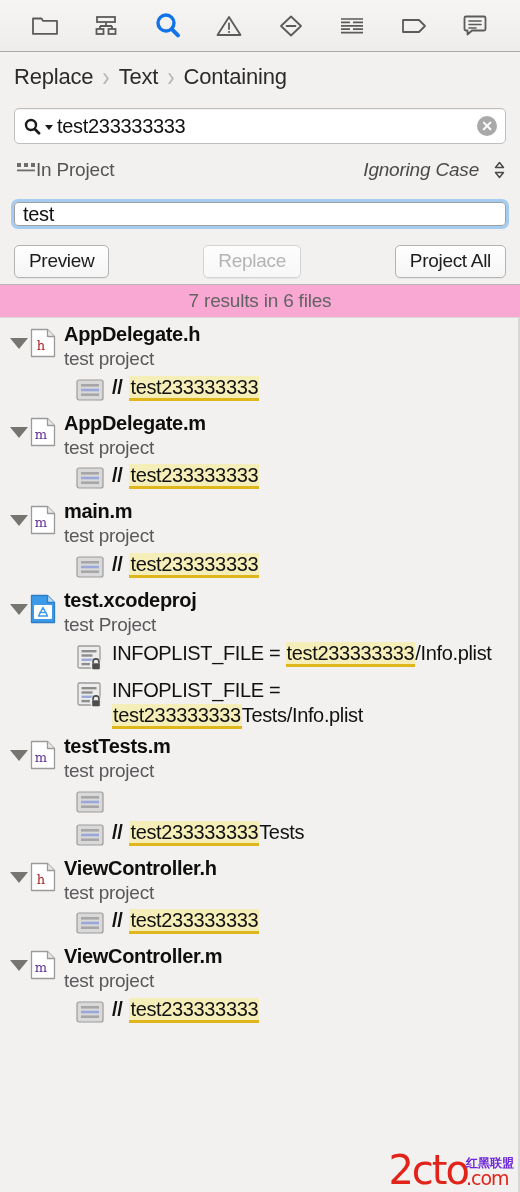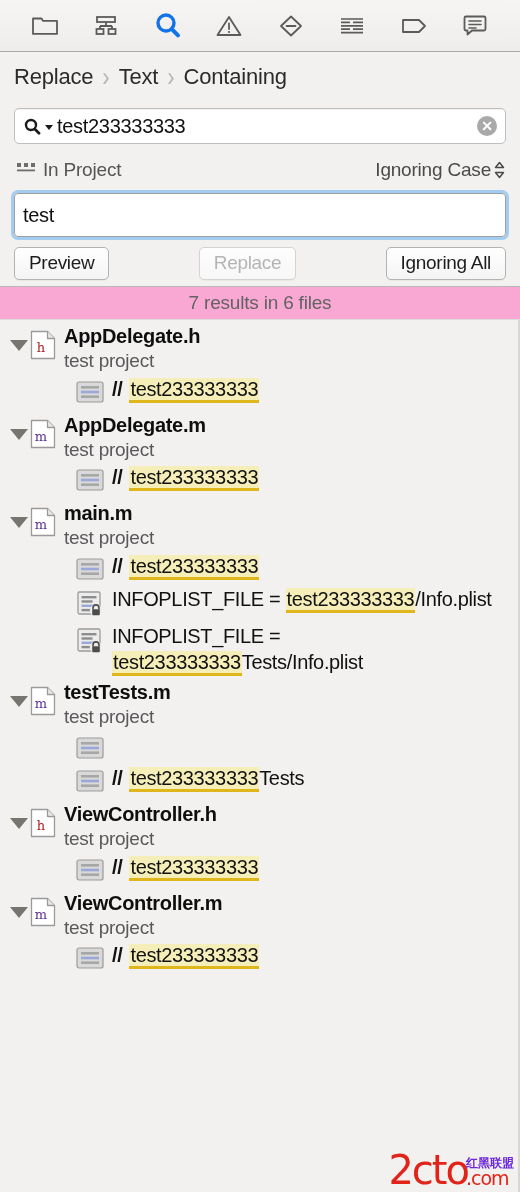--- a/index.html
+++ b/index.html
@@ -63,36 +63,36 @@
     font-size: 14px; line-height: 1; font-weight: bold;
     flex: 0 0 20px;
   }
 
   
   .scope-row {
     height: 40px; flex: 0 0 40px;
     display: flex; align-items: center; justify-content: space-between;
     padding: 0 14px 0 16px;
   }
-  .scope-left { display: flex; align-items: center; gap: 7px; }
+  .scope-left { display: flex; align-items: center; }
   .scope-label { font-size: 19px; color: #555; letter-spacing: -0.2px; }
-  .scope-right { display: flex; align-items: center; gap: 2px; }
+  .scope-right { display: flex; align-items: center; gap: 14px; font-style: italic; }
   .scope-right .scope-label { color: #4a4a4a; }
   .stepper { display: flex; flex-direction: column; align-items: center; justify-content: center; line-height: 0.55; color: #4a4a4a; font-size: 14px; }
 
   
   .replacefield-wrap { padding: 0 11px; flex: 0 0 48px; display: flex; align-items: center; }
   .focus-ring {
     width: 100%;
     border: 3px solid #a4ccf0;
     border-radius: 7px;
     padding: 0;
   }
   .replacefield {
-    width: 100%; height: 44px;
+    width: 100%; height: 24px;
     background: #fff;
     border: 1px solid #9f9f9f;
     border-radius: 4px;
     display: flex; align-items: center;
     padding: 0 8px;
   }
   .rf-text { font-size: 20px; color: #111; letter-spacing: -0.3px; }
 
   
   .actions-row {
@@ -291,21 +291,21 @@
     <div class="focus-ring">
       <div class="replacefield">
         <span class="rf-text">test</span>
       </div>
     </div>
   </div>
 
   <div class="actions-row">
     <div class="btn">Preview</div>
     <div class="btn disabled">Replace</div>
-    <div class="btn">Ignoring All</div>
+    <div class="btn">Project All</div>
   </div>
 
   <div class="results-header">
     <span>7 results in 6 files</span>
   </div>
 
   <div class="results" id="results-list">
     <div class="scroll-edge"></div>
     <div class="file-group">
         <div class="file-row">
@@ -376,20 +376,36 @@
           <div class="match-icon"><svg width="28" height="24" viewBox="0 0 28 24">
               <rect x="1" y="2" width="26" height="20" rx="2" fill="#d9d9d9" stroke="#9b9b9b" stroke-width="1.2"></rect>
               <rect x="5" y="6" width="18" height="2.6" fill="#a7a7a7"></rect>
               <rect x="5" y="10.7" width="18" height="2.6" fill="#9aa7d8"></rect>
               <rect x="5" y="15.4" width="18" height="2.6" fill="#a7a7a7"></rect>
             </svg></div>
           <div class="match-text"><span class="comment-slashes">//</span><span class="hl">test233333333</span></div>
         </div>
       </div>
       <div class="file-group">
+        <div class="file-row">
+          <div class="disclosure">
+            <div class="tri"></div>
+          </div>
+          <div class="file-icon"><svg width="26" height="30" viewBox="0 0 26 30">
+              <path d="M1.5 1.5h16l7 7v20h-23z" fill="#3d9ae8" stroke="#2d7ec4" stroke-width="1.3" stroke-linejoin="round"></path>
+              <path d="M17.5 1.5v7h7" fill="#bcdcf6" stroke="#2d7ec4" stroke-width="1.3" stroke-linejoin="round"></path>
+              <rect x="4" y="11" width="18" height="14" rx="1" fill="#ffffff"></rect>
+              <path d="M13 13.5l4.5 8.5h-9z" fill="none" stroke="#3d9ae8" stroke-width="1.5" stroke-linejoin="round"></path>
+              <path d="M9.5 18.5h7" stroke="#3d9ae8" stroke-width="1.4"></path>
+            </svg></div>
+          <div class="file-meta">
+            <div class="file-name">test.xcodeproj</div>
+            <div class="file-sub">test Project</div>
+          </div>
+        </div>
         <div class="match-row">
           <div class="match-icon"><svg width="28" height="28" viewBox="0 0 28 28">
               <rect x="2" y="2" width="22" height="22" rx="1.5" fill="#ececec" stroke="#9b9b9b" stroke-width="1.3"></rect>
               <rect x="5.5" y="6" width="15" height="2.4" fill="#8d8d8d"></rect>
               <rect x="5.5" y="10.3" width="11" height="2.4" fill="#8d8d8d"></rect>
               <rect x="5.5" y="14.6" width="15" height="2.4" fill="#9aa7d8"></rect>
               <rect x="5.5" y="18.9" width="9" height="2.4" fill="#8d8d8d"></rect>
               <circle cx="20" cy="20.5" r="6.2" fill="#ececec"></circle>
               <path d="M17 19.5v-1.6a3 3 0 016 0v1.6" fill="none" stroke="#4d4d4d" stroke-width="1.6"></path>
               <rect x="16.2" y="19.2" width="7.6" height="6" rx="1" fill="#4d4d4d"></rect>

